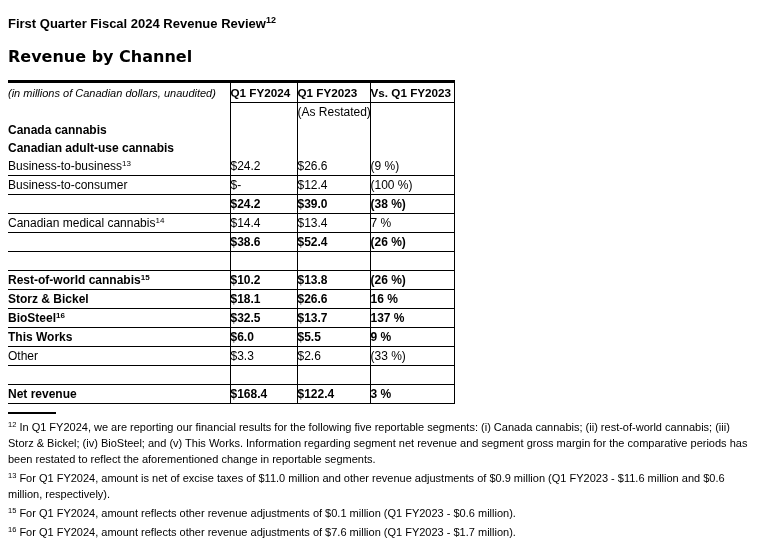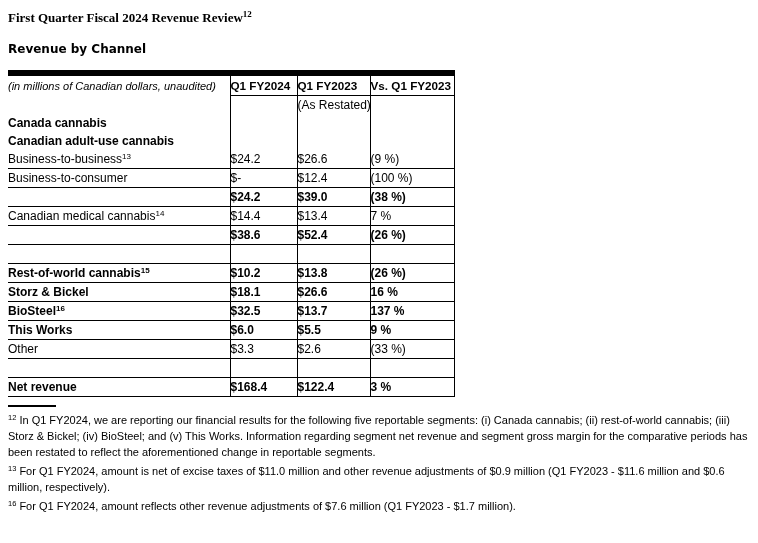--- a/index.html
+++ b/index.html
@@ -4,42 +4,42 @@
 <style>
   html,body { margin:0; padding:0; }
   body {
     width:758px; height:543px; background:#ffffff; color:#000000;
     font-family:"Liberation Sans", sans-serif;
     -webkit-font-smoothing:antialiased;
   }
   .page { padding:8px 6px 0 8px; }
 
   .doc-title {
-    font-family:Liberation Serif, serif;
-    font-size:13px; font-weight:bold; margin:2px 0 16px 0; letter-spacing:0;
+    font-family:Liberation Sans, sans-serif;
+    font-size:13px; font-weight:bold; margin:8px 0 16px 0; letter-spacing:0;
   }
   .doc-title sup { font-size:9px; vertical-align:5px; line-height:0; }
 
   .section-title {
     font-family:"DejaVu Sans", sans-serif;
-    font-size:12px; font-weight:bold; margin:0 0 14px 0;
+    font-size:16px; font-weight:bold; margin:0 0 14px 0;
   }
 
   table.rev {
     border-collapse:collapse; table-layout:fixed; width:446px;
     font-size:12px; color:#000;
   }
   table.rev td {
     height:18px; padding:0; vertical-align:middle;
     white-space:nowrap; overflow:hidden;
   }
   td.lbl { text-align:left; padding-left:5px; }
   td.val { text-align:left; border-left:1px solid #000; }
   td.val-last { border-right:1px solid #000; }
-  tr.hdr td { border-top:6px solid #000000; height:19px; }
+  tr.hdr td { border-top:3px solid #000000; height:19px; }
   tr.hdr td.val { border-bottom:1px solid #000; font-weight:bold; font-size:11.7px; }
   td.caption { font-style:italic; font-size:11px; }
   tr.subhdr td { height:18px; }
   tr.bb td { border-bottom:1px solid #000; }
   .b { font-weight:bold; }
   table.rev sup { font-size:8px; vertical-align:4px; line-height:0; }
 
   .fn-sep {
     width:48px; height:0; border-top:2px solid #000;
     margin:8px 0 5px 0;
@@ -170,16 +170,17 @@
         </tr>
       </tbody>
   </table>
 
   <div class="fn-sep"></div>
 
   <div class="footnotes">
 
   <div class="fn"><sup>12</sup> In Q1 FY2024, we are reporting our financial results for the following five reportable segments: (i) Canada cannabis; (ii) rest-of-world cannabis; (iii) Storz &amp; Bickel; (iv) BioSteel; and (v) This Works. Information regarding segment net revenue and segment gross margin for the comparative periods has been restated to reflect the aforementioned change in reportable segments.</div>
       <div class="fn"><sup>13</sup> For Q1 FY2024, amount is net of excise taxes of $11.0 million and other revenue adjustments of $0.9 million (Q1 FY2023 - $11.6 million and $0.6 million, respectively).</div>
+      <div class="fn"><sup>15</sup> For Q1 FY2024, amount reflects other revenue adjustments of $0.1 million (Q1 FY2023 - $0.6 million).</div>
       <div class="fn"><sup>16</sup> For Q1 FY2024, amount reflects other revenue adjustments of $7.6 million (Q1 FY2023 - $1.7 million).</div>
     </div>
 
 </div>
 
 </body></html>

